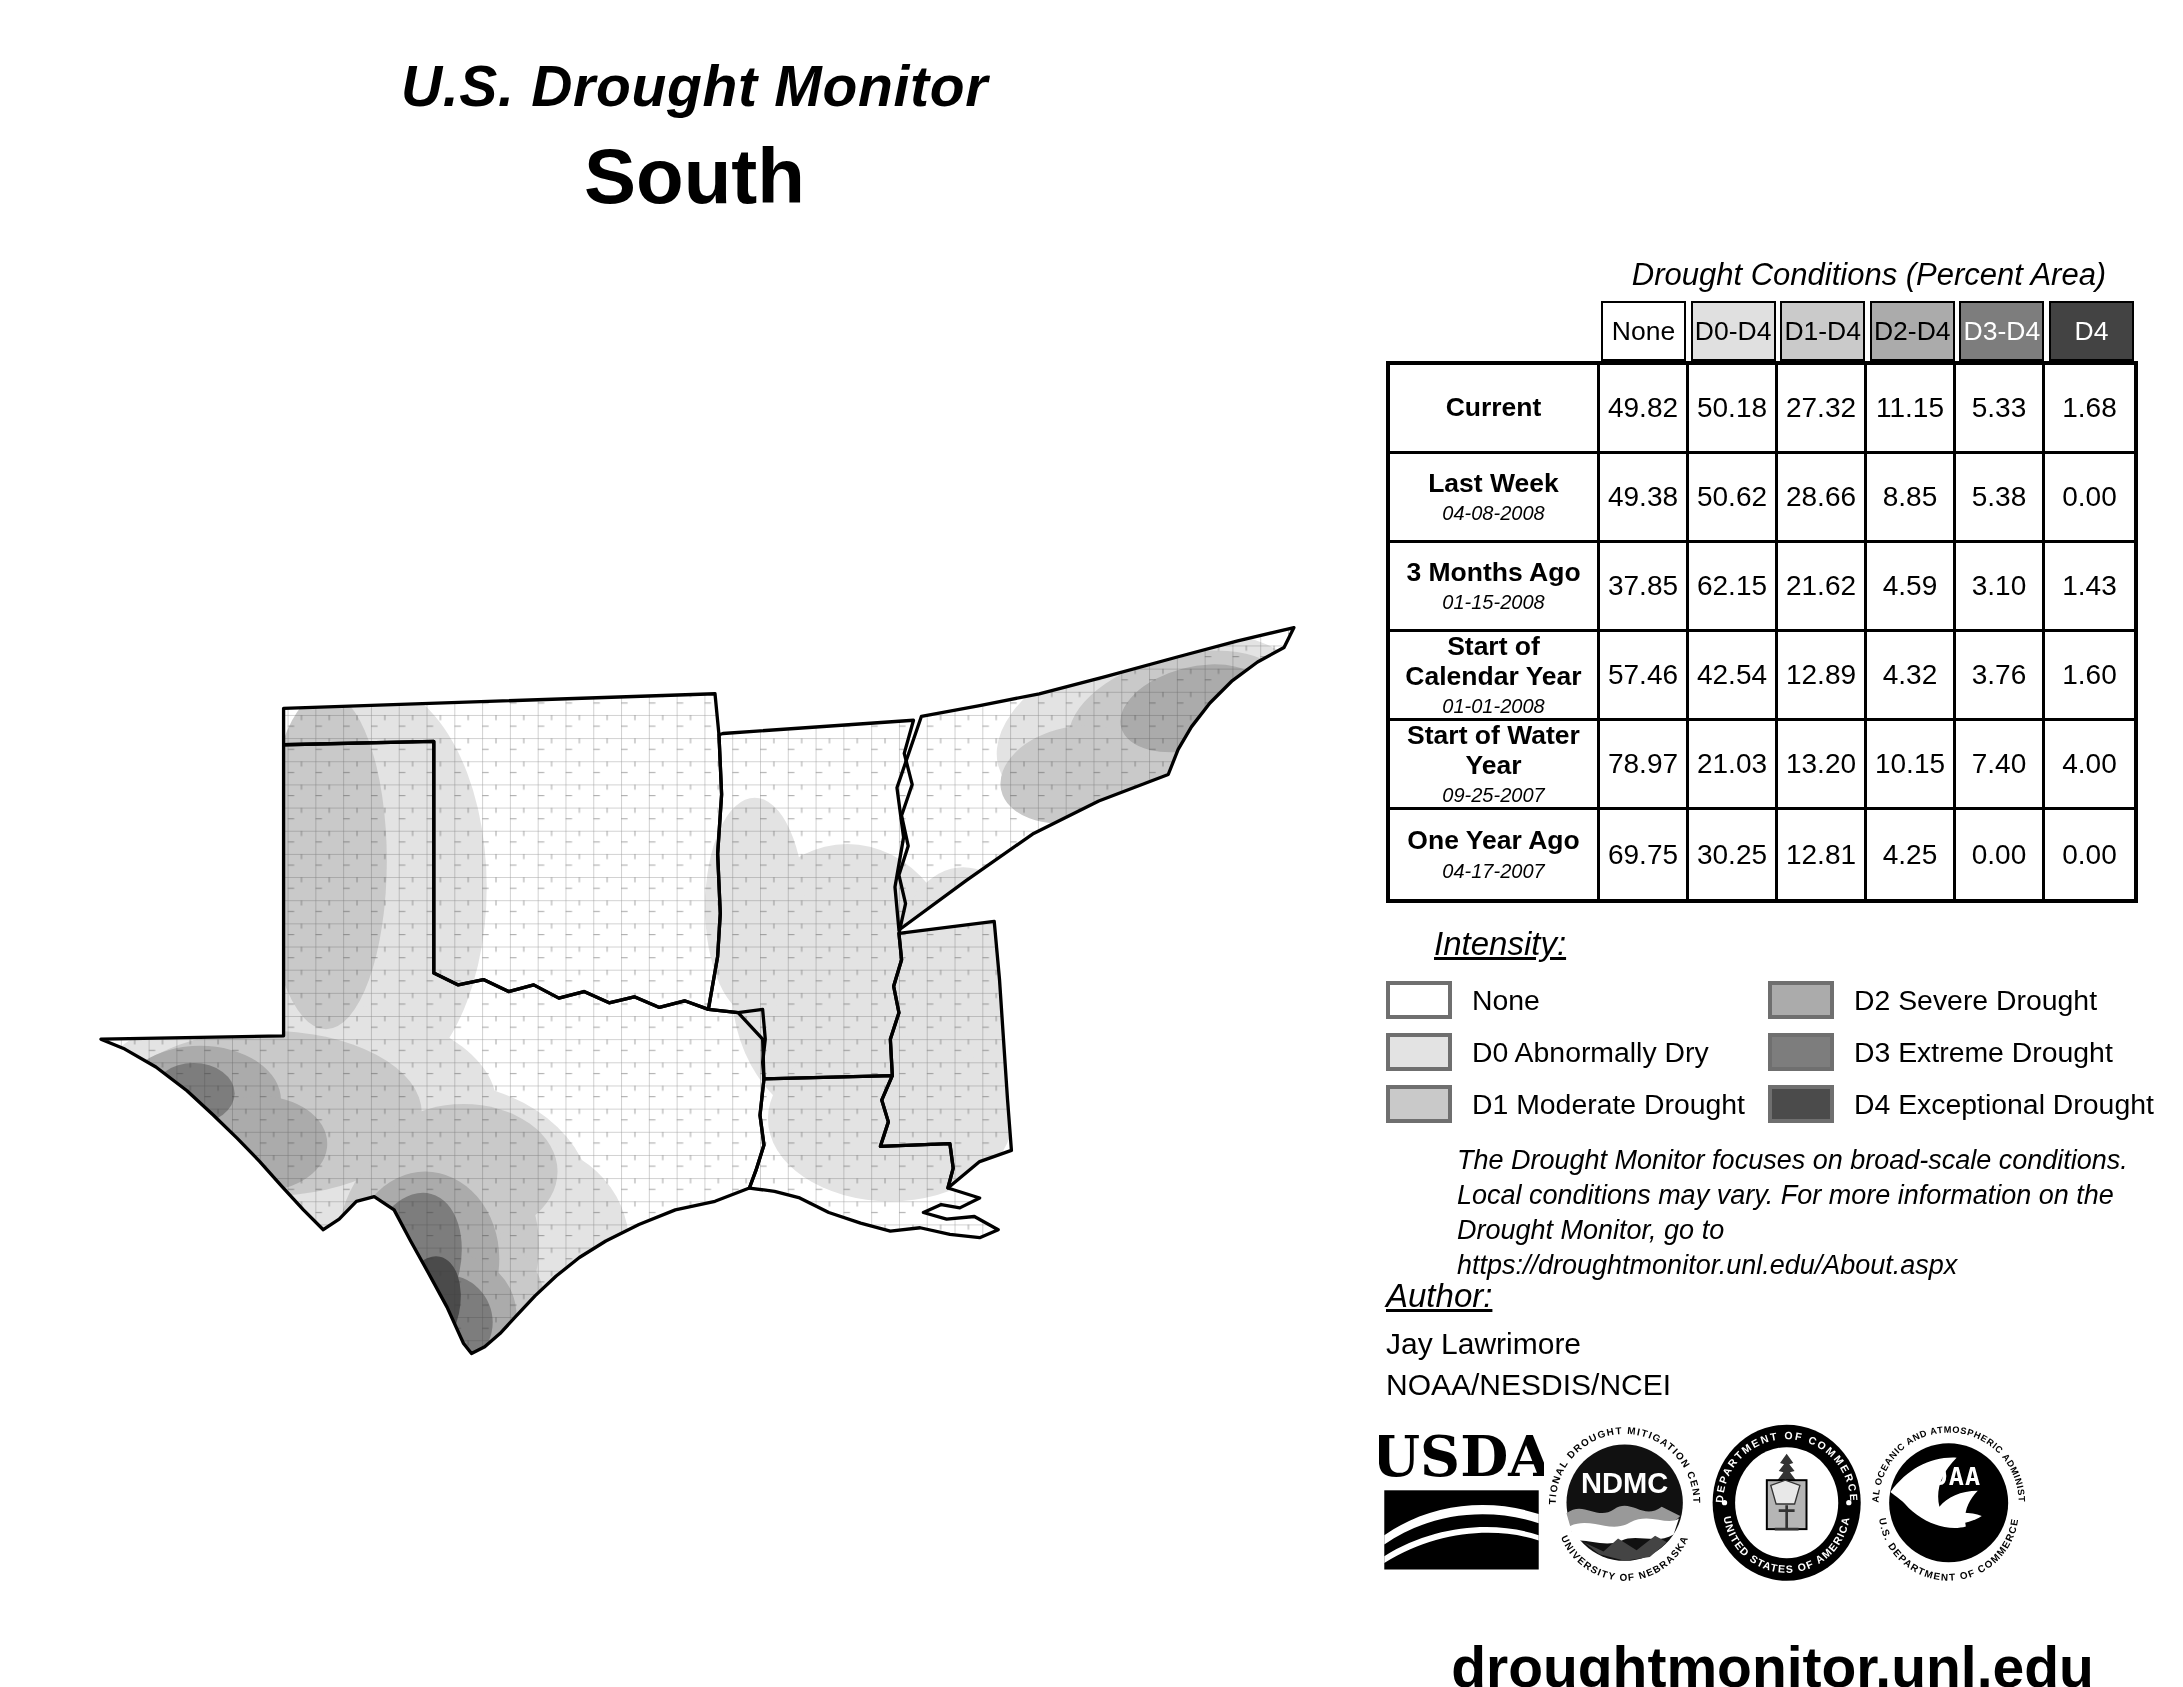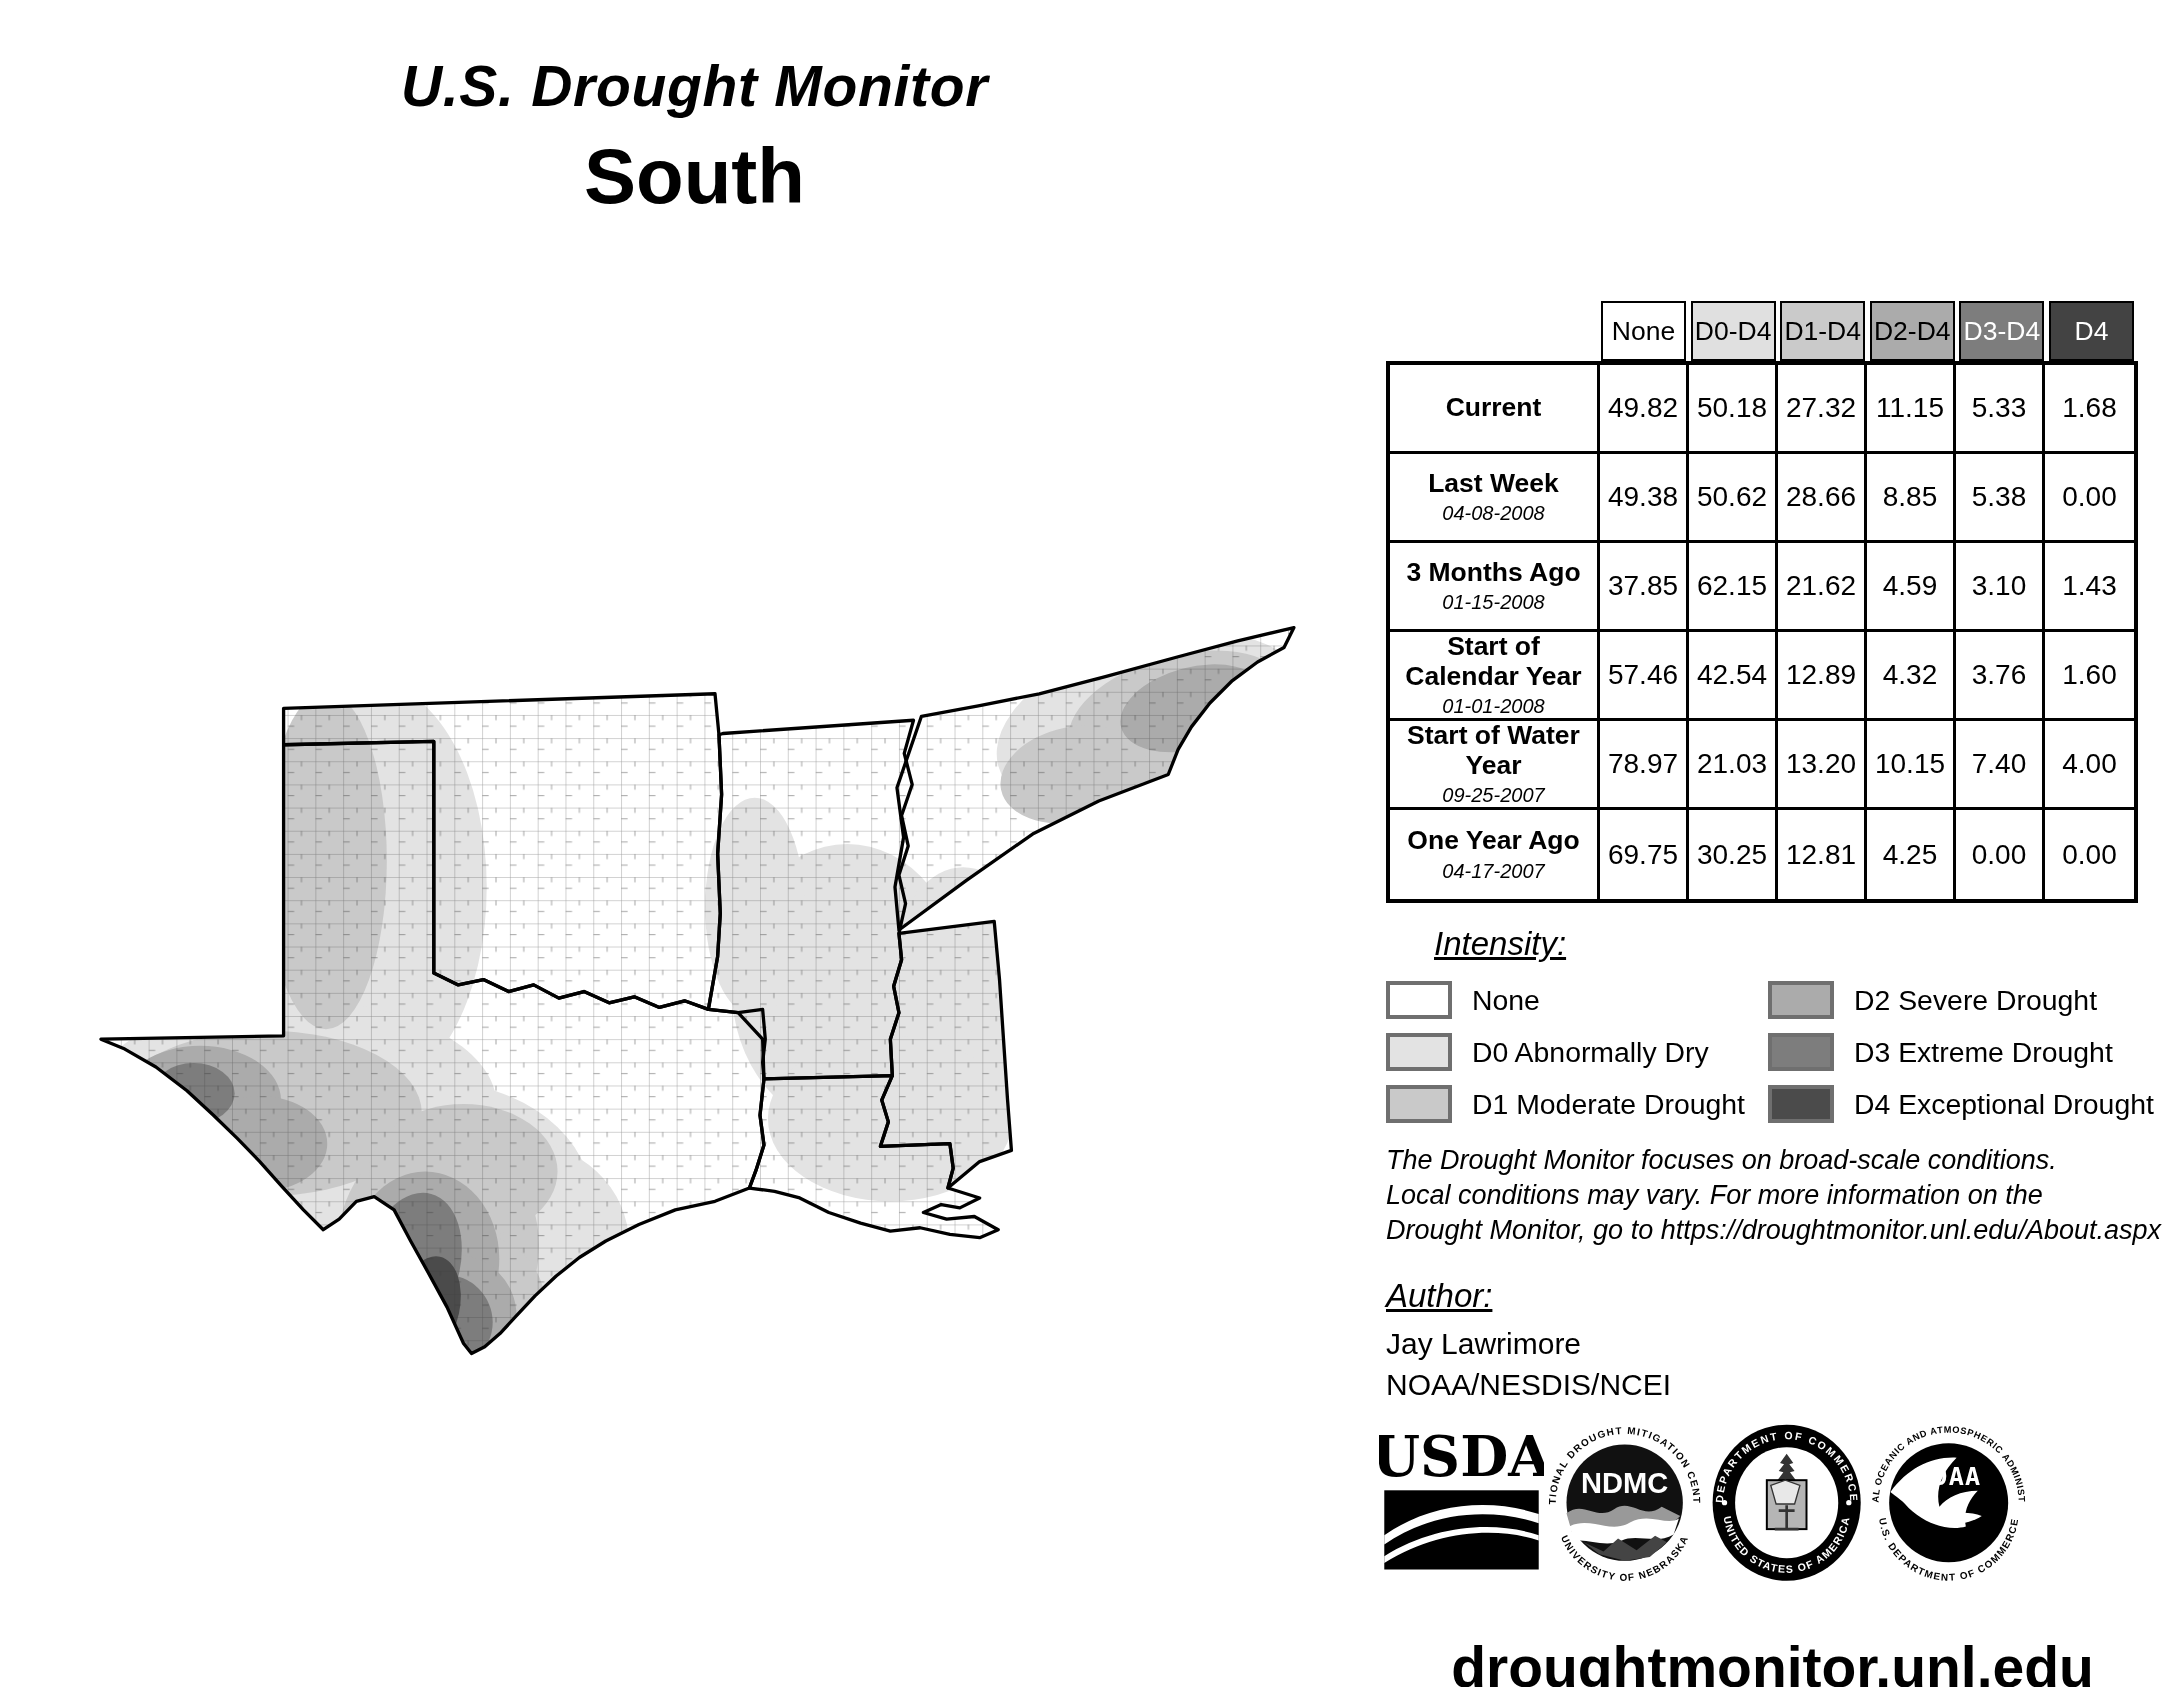--- a/index.html
+++ b/index.html
@@ -37,21 +37,21 @@
   #intensity-heading{position:absolute;left:1386px;top:925px;font-size:33px;
                      font-style:italic;text-decoration:underline;margin-left:48px;}
   #legend{position:absolute;left:1386px;top:974px;display:grid;
           grid-template-columns:382px 387px;grid-auto-rows:52px;}
   .leg-item{display:flex;align-items:center;}
   .swatch{box-sizing:border-box;width:66px;height:38px;border:4.6px solid #6f6f6f;
           flex:none;}
   .leg-label{font-size:28.4px;margin-left:20px;white-space:nowrap;}
 
   
-  #disclaimer{position:absolute;left:1386px;top:1143px;font-size:27px;font-style:italic;
+  #disclaimer{position:absolute;left:1457px;top:1143px;font-size:27px;font-style:italic;
               line-height:1.30;}
   #author-heading{position:absolute;left:1386px;top:1277px;font-size:33px;
                   font-style:italic;text-decoration:underline;}
   #author-name{position:absolute;left:1386px;top:1327px;font-size:30px;}
   #author-org{position:absolute;left:1386px;top:1368px;font-size:30px;}
 
   
   #logos{position:absolute;left:1379px;top:1422px;display:flex;align-items:center;}
   #footer-url{position:absolute;left:1422px;top:1634px;width:701px;text-align:center;
               font-size:57px;font-weight:bold;}
@@ -62,20 +62,21 @@
 </head>
 <body>
 <div id="page">
 
   <div id="title-block">
     <div id="main-title">U.S. Drought Monitor</div>
     <div id="region-title">South</div>
   </div>
 
 
+  <div id="cond-title">Drought Conditions (Percent Area)</div>
 
   <div id="tbl-header">
     <div class="hcell" style="background-color: rgb(255, 255, 255); color: rgb(0, 0, 0);">None</div>
     <div class="hcell" style="background-color: rgb(224, 224, 224); color: rgb(0, 0, 0);">D0-D4</div>
     <div class="hcell" style="background-color: rgb(202, 202, 202); color: rgb(0, 0, 0);">D1-D4</div>
     <div class="hcell" style="background-color: rgb(171, 171, 171); color: rgb(0, 0, 0);">D2-D4</div>
     <div class="hcell" style="background-color: rgb(125, 125, 125); color: rgb(255, 255, 255);">D3-D4</div>
     <div class="hcell" style="background-color: rgb(67, 67, 67); color: rgb(255, 255, 255);">D4</div>
   </div>
 

